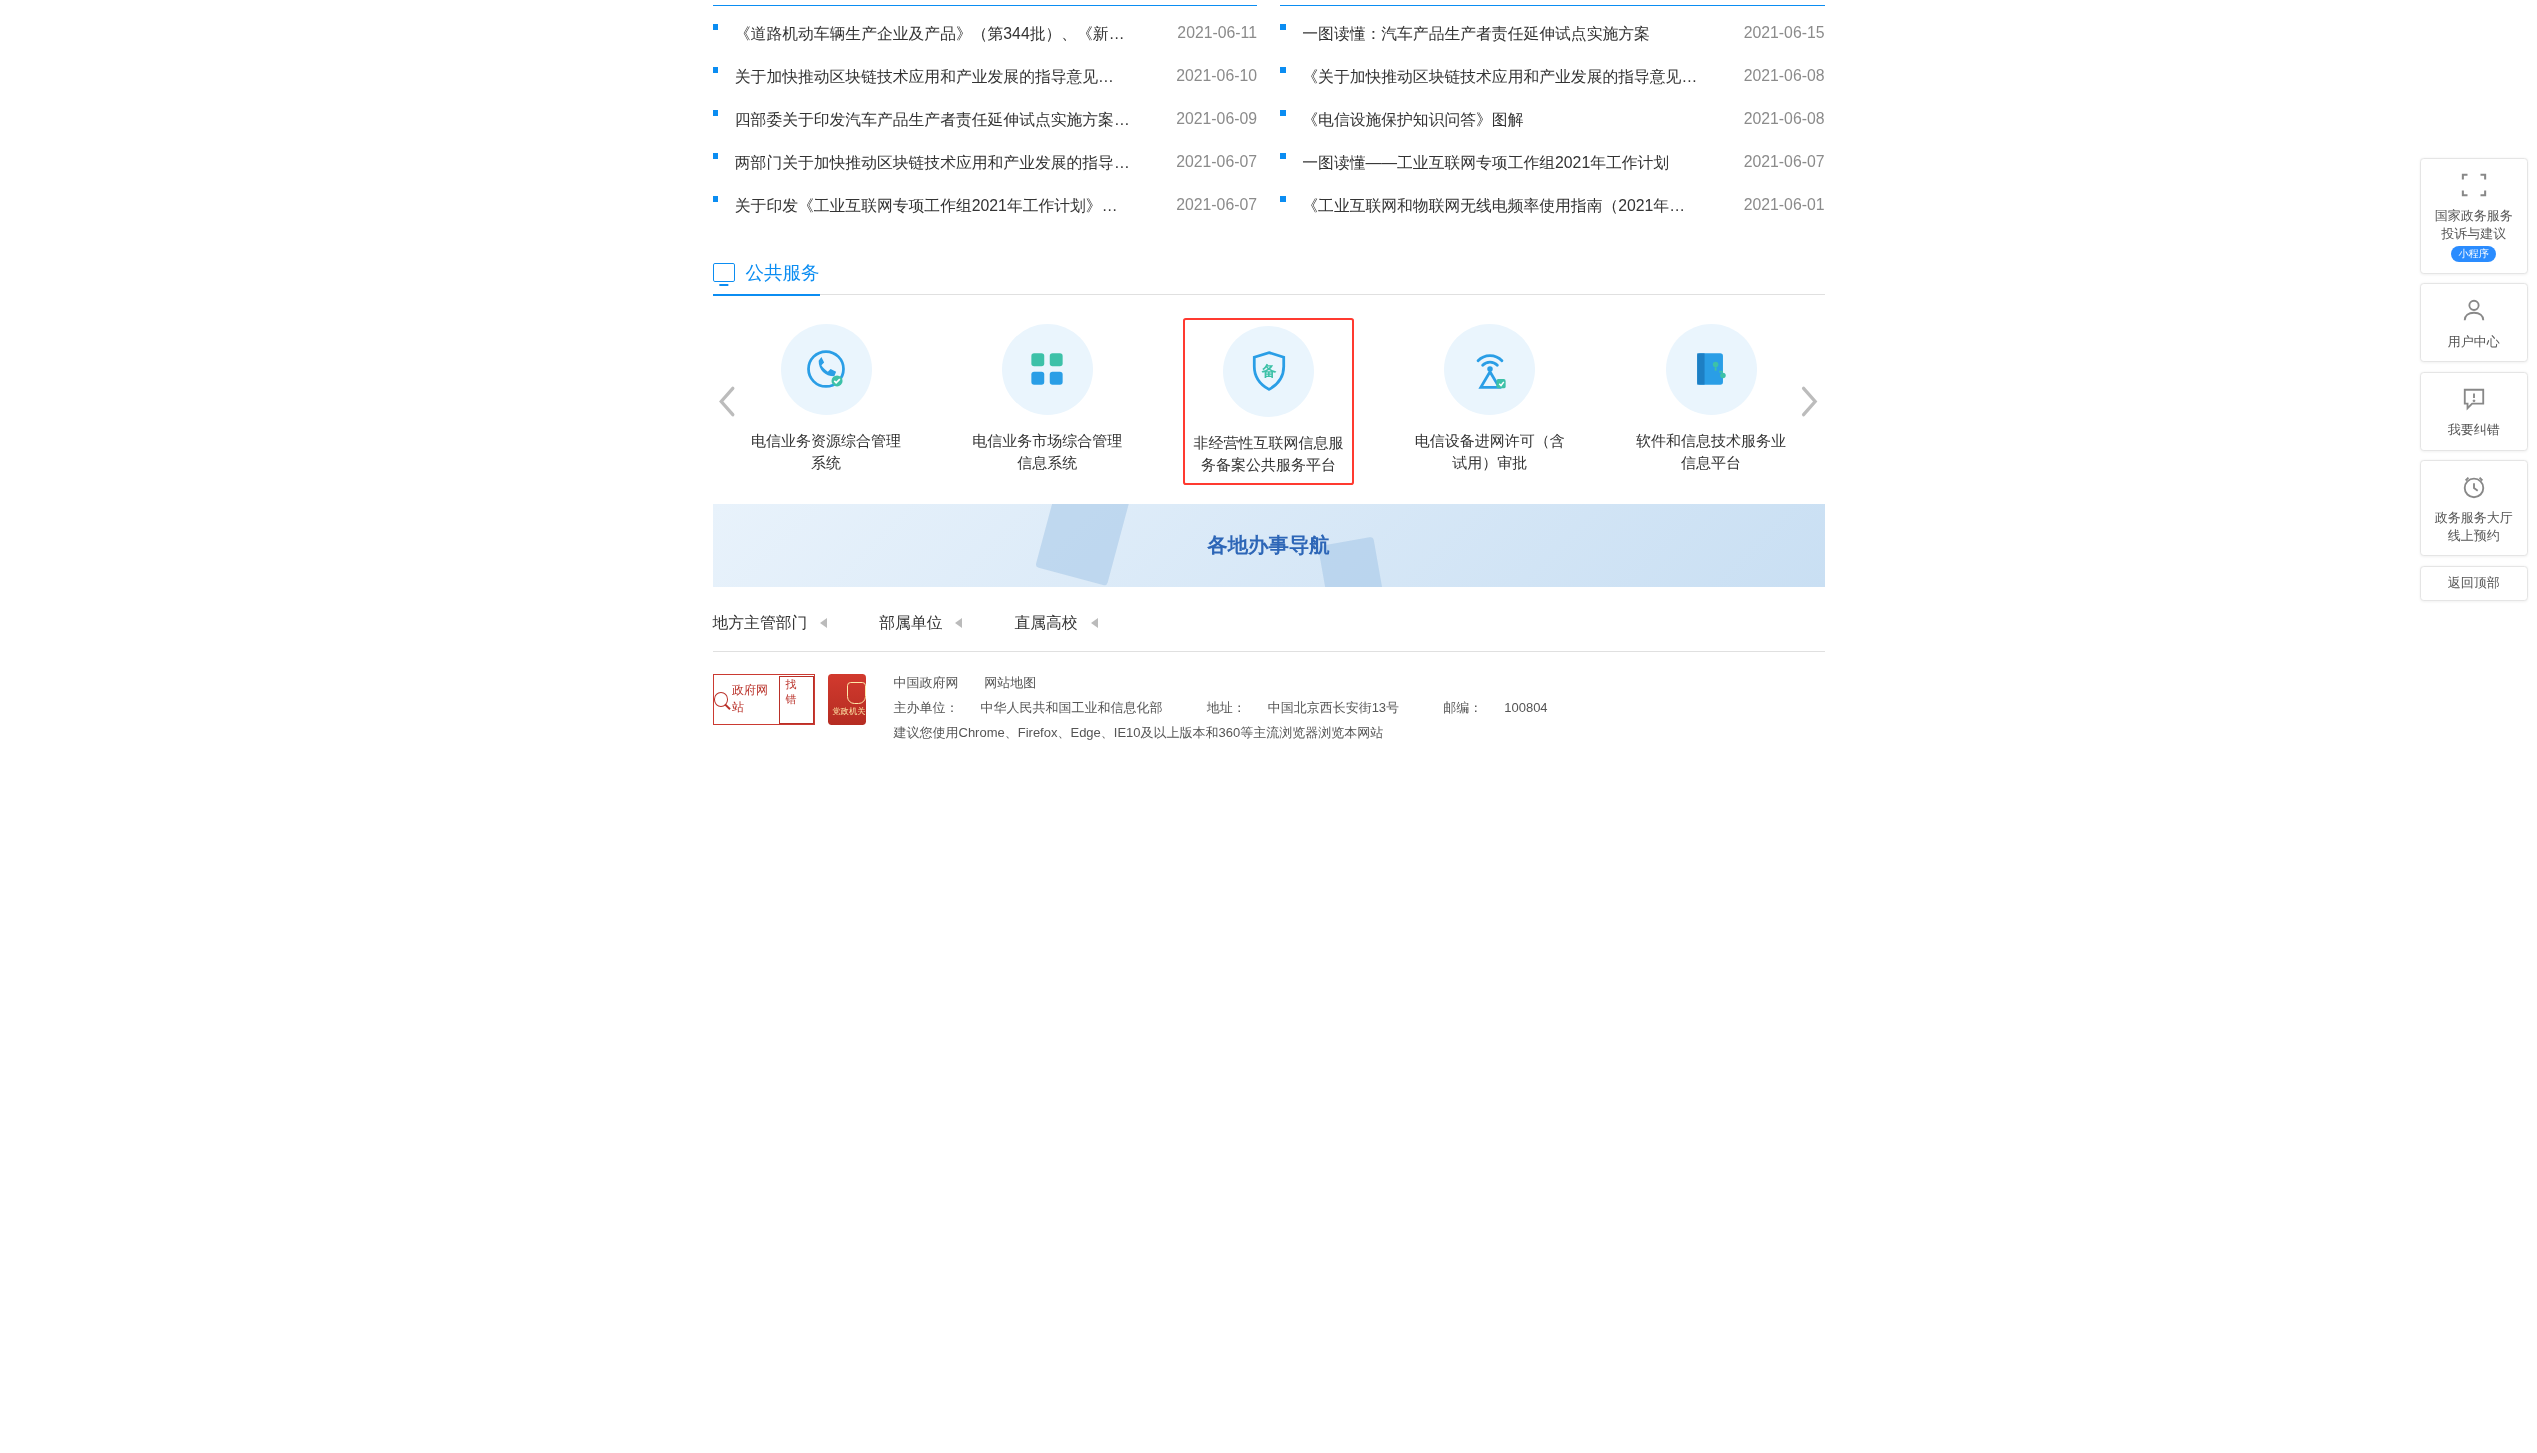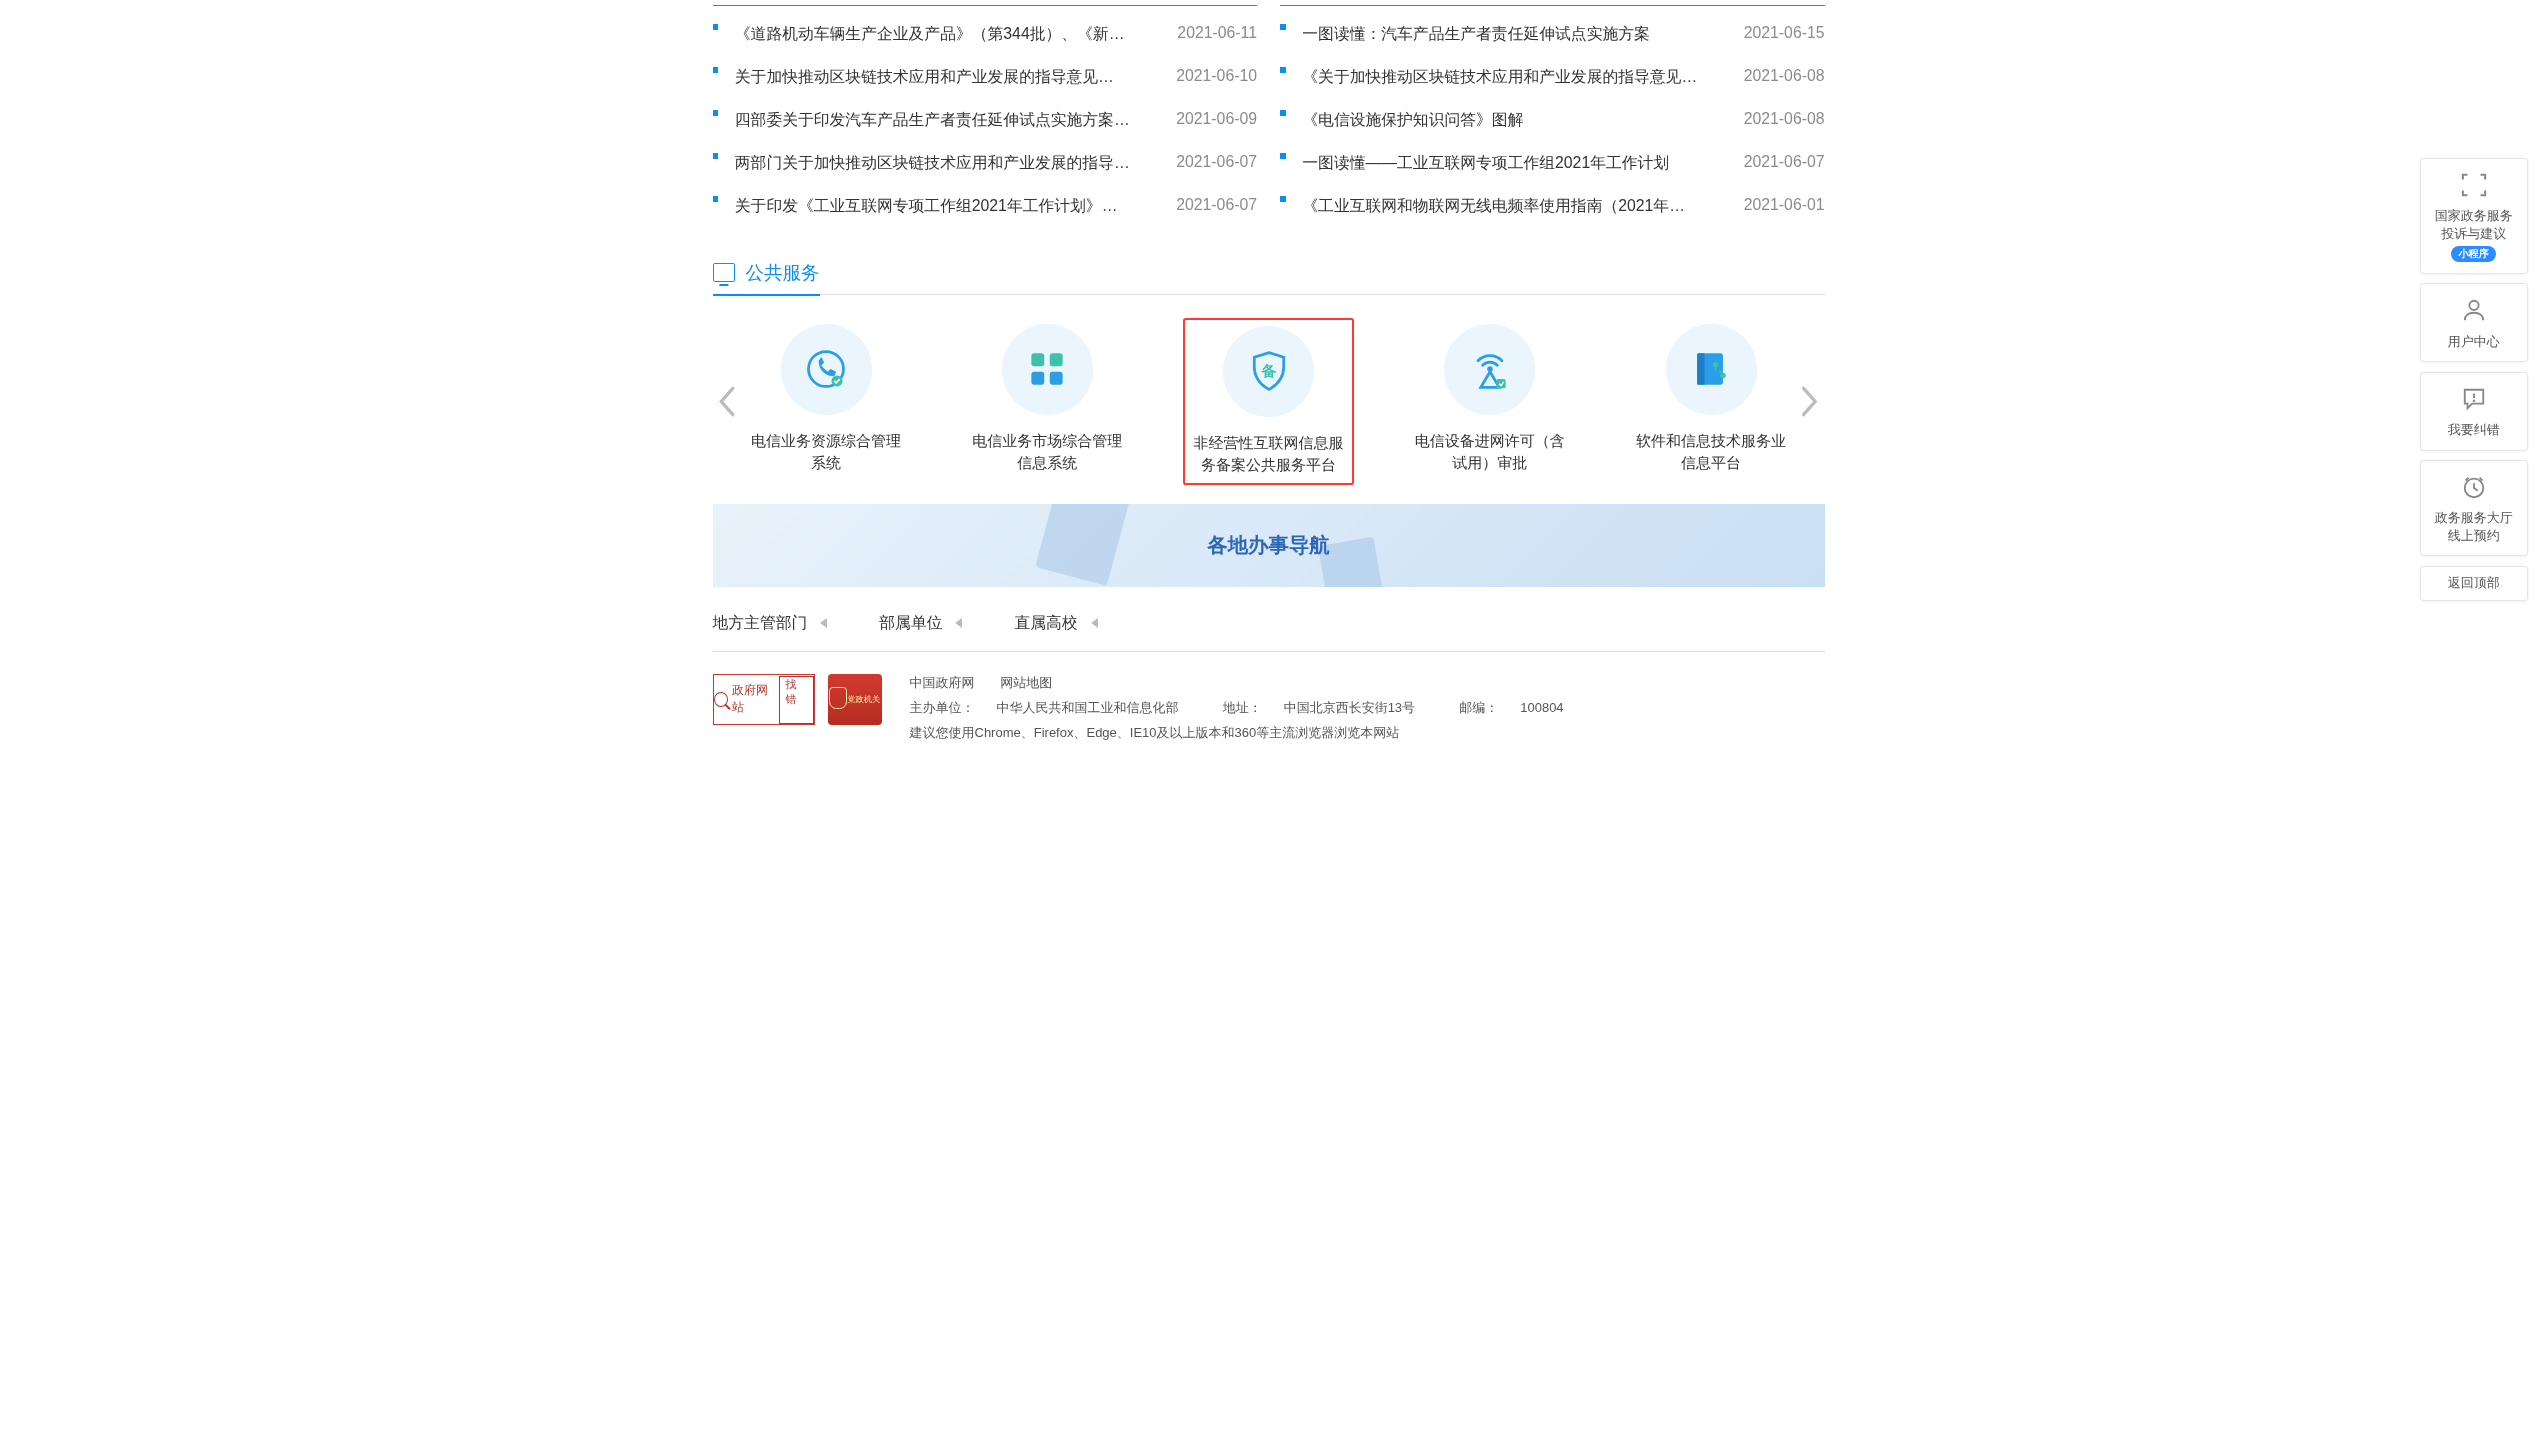--- a/index.html
+++ b/index.html
@@ -43,32 +43,32 @@
 .blink-item { display: flex; align-items: center; margin-right: 52px; font-size: 15.8px; color: #333; cursor: pointer; }
 .tri-left { width: 0; height: 0; border-top: 5.6px solid transparent; border-bottom: 5.6px solid transparent; border-right: 7.4px solid #bbb; margin-left: 13px; }
 
 .footer { display: flex; padding: 22px 0 9.3px; font-size: 13px; color: #555; }
 .footer-badges { display: flex; gap: 13px; margin-right: 28px; }
 .badge-find-error { width: 102px; height: 51px; border: 0.9px solid #cb3a32; background: #fff; display: flex; flex-direction: row; justify-content: center; position: relative; }
 .badge-find-error .top { display: flex; align-items: center; font-size: 12px; color: #b93028; }
 .badge-find-error .mag { width: 15px; height: 15px; border: 1.9px solid #b93028; border-radius: 50%; position: relative; margin-right: 3.7px; }
 .badge-find-error .mag::after { content:""; position:absolute; width:7.4px; height:1.9px; background:#b93028; bottom:-2.8px; right:-4.6px; transform:rotate(45deg); }
 .badge-find-error .bottom { font-size: 11px; color: #b93028; border: 0.9px solid #b93028; padding: 0 5.6px; margin-top: 1.9px; }
-.badge-party { width: 54px; height: 51px; background: linear-gradient(#d23a2e,#b52c22); border-radius: 3.7px; display:flex; flex-direction:row; align-items:center; justify-content:center; color:#ffe9a8; font-size:8.3px; }
+.badge-party { width: 38px; height: 51px; background: linear-gradient(#d23a2e,#b52c22); border-radius: 3.7px; display:flex; flex-direction:column; align-items:flex-end; justify-content:center; color:#ffe9a8; font-size:8.3px; }
 .badge-party .emblem { width:18.5px; height:22px; border:0.9px solid #ffe9a8; border-radius:3.7px 3.7px 7.4px 7.4px; margin-bottom:1.9px; }
 .footer-text { flex: 1; }
 .footer-text .row { margin-bottom: 7.4px; }
 .footer-text .row span { margin-right: 22px; }
 
 .side-panel { position: fixed; right: 9.3px; top: 158px; width: 108px; display: flex; flex-direction: column; gap: 9.3px; }
 .side-card { background: #fff; border: 0.9px solid #e5e5e5; border-radius: 3.7px; padding: 11px 5.6px; text-align: center; box-shadow: 0 0.9px 2.8px rgba(0,0,0,0.06); cursor: pointer; }
 .side-card .icon { height: 30px; display: flex; align-items: center; justify-content: center; margin-bottom: 7.4px; }
 .side-card .icon svg { stroke: #888; }
 .side-card .lbl { font-size: 13px; color: #555; line-height: 17.6px; }
-.side-pill { display: inline-block; background: #2a8cff; color: #fff; font-size: 10.2px; padding: 0.9px 7.4px; border-radius: 8.3px; margin-top: 3.7px; font-weight: bold; }
+.side-pill { display: inline-block; background: #2a8cff; color: #fff; font-size: 10.2px; padding: 0.9px 7.4px; border-radius: 8.3px; margin-top: 3.7px; }
 .side-bottom-btn { background:#fff; border:0.9px solid #e5e5e5; border-radius:3.7px; padding:7.4px; text-align:center; font-size:13px; color:#555; cursor:pointer; box-shadow: 0 0.9px 2.8px rgba(0,0,0,0.06); }
 </style>
 </head>
 <body>
 
 <div class="page-wrapper">
 
   <div class="news-columns">
     <div class="news-col" id="news-left">
         <div class="news-item">

